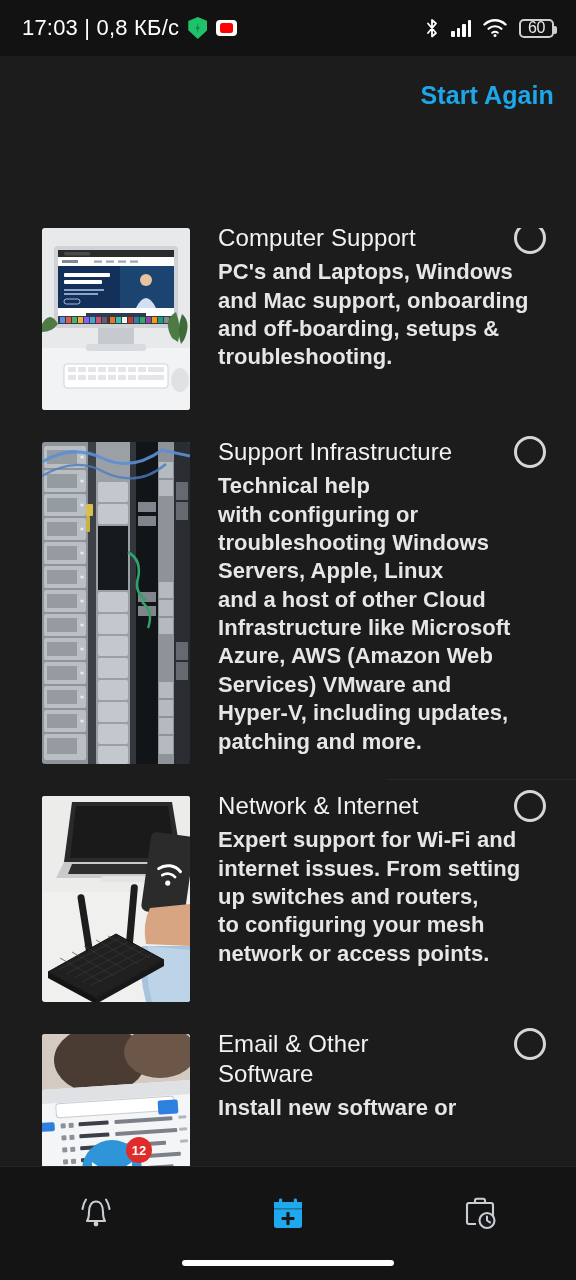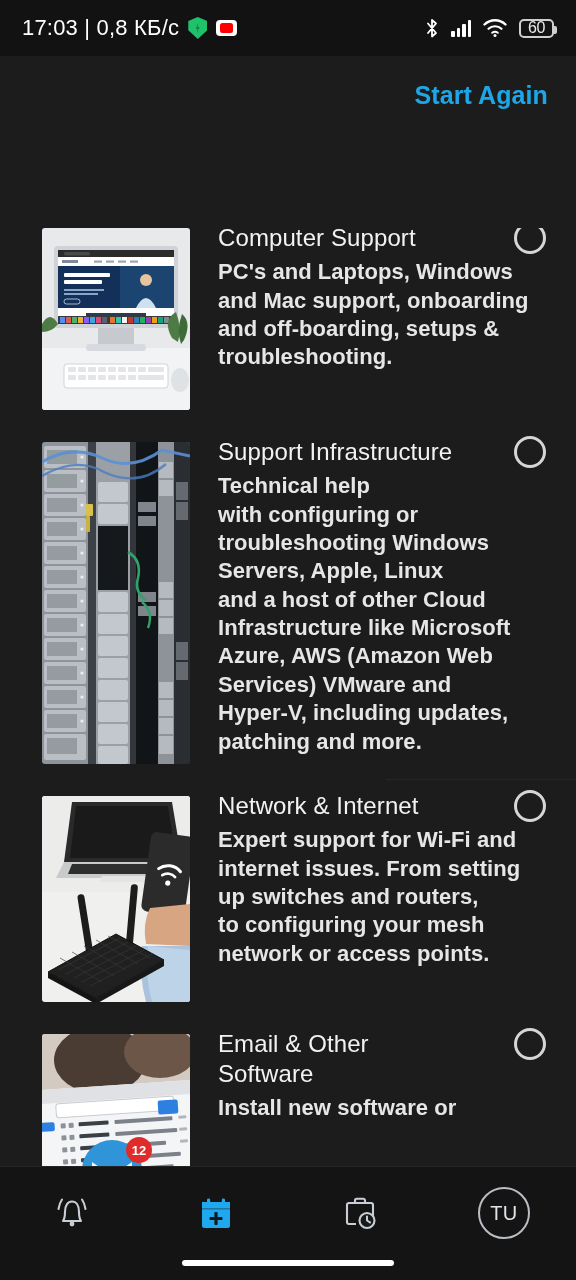--- a/index.html
+++ b/index.html
@@ -72,21 +72,21 @@
     content:""; position:absolute; right:-5px; top:5px;
     width:3px; height:8px; background:#cfcfcf; border-radius:0 2px 2px 0;
   }
   .batt-num { font-size:16px; color:#e8e8e8; line-height:1; letter-spacing:-0.3px; }
 
   
   .appbar {
     position:absolute; top:56px; left:0;
     width:576px; height:78px;
     display:flex; align-items:center; justify-content:flex-end;
-    padding-right:28px;
+    padding-right:22px;
   }
   .start-again {
     color:#1ea7e8; font-size:25px; font-weight:bold;
     letter-spacing:0.1px; background:none; border:none;
     font-family:"Liberation Sans", sans-serif; cursor:pointer;
   }
 
   .page-title {
     position:absolute; top:162px; left:36px;
     font-size:31px; color:#ffffff; font-weight:400;
@@ -561,22 +561,17 @@
         <svg width="50" height="50" viewBox="0 0 50 50">
           <path d="M20 15 L20 12.5 A1.8 1.8 0 0 1 21.8 10.7 L28.2 10.7 A1.8 1.8 0 0 1 30 12.5 L30 15" fill="none" stroke="#c9ced4" stroke-width="2.1" stroke-linejoin="round"></path>
           <path d="M12 17 A2 2 0 0 1 14 15 L36 15 A2 2 0 0 1 38 17 L38 34 A2 2 0 0 1 36 36 L30 36" fill="none" stroke="#c9ced4" stroke-width="2.1" stroke-linejoin="round"></path>
           <path d="M12 17 L12 34 A2 2 0 0 0 14 36 L21 36" fill="none" stroke="#c9ced4" stroke-width="2.1" stroke-linejoin="round"></path>
           <circle cx="32" cy="32.5" r="7.5" fill="#17191c" stroke="#c9ced4" stroke-width="2.1"></circle>
           <path d="M32 28.5 L32 32.5 L35 34.4" fill="none" stroke="#c9ced4" stroke-width="2" stroke-linecap="round" stroke-linejoin="round"></path>
         </svg>
       </span>
     </div>
 
-    <div class="nav-item">
-      <span class="avatar">
-        <span>TU</span>
-      </span>
-    </div>
 
     <div class="home-indicator"></div>
   </div>
 
 </div>
 
 </body></html>

